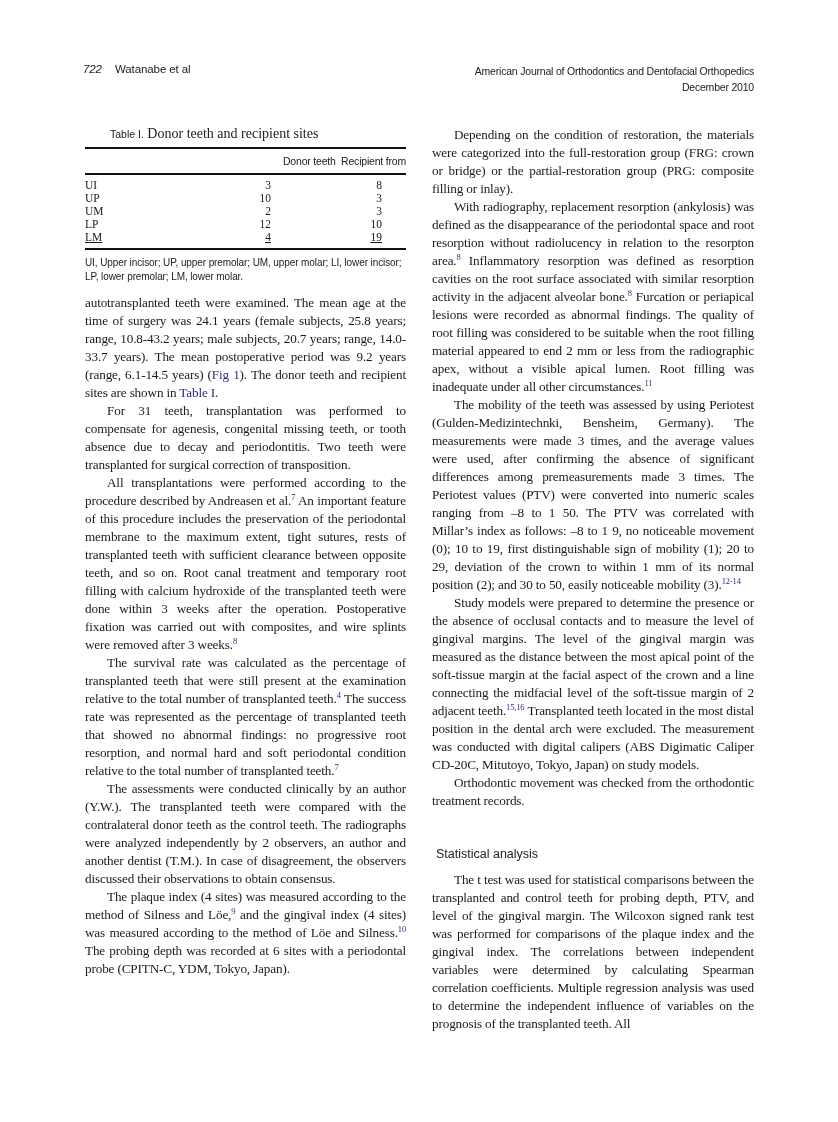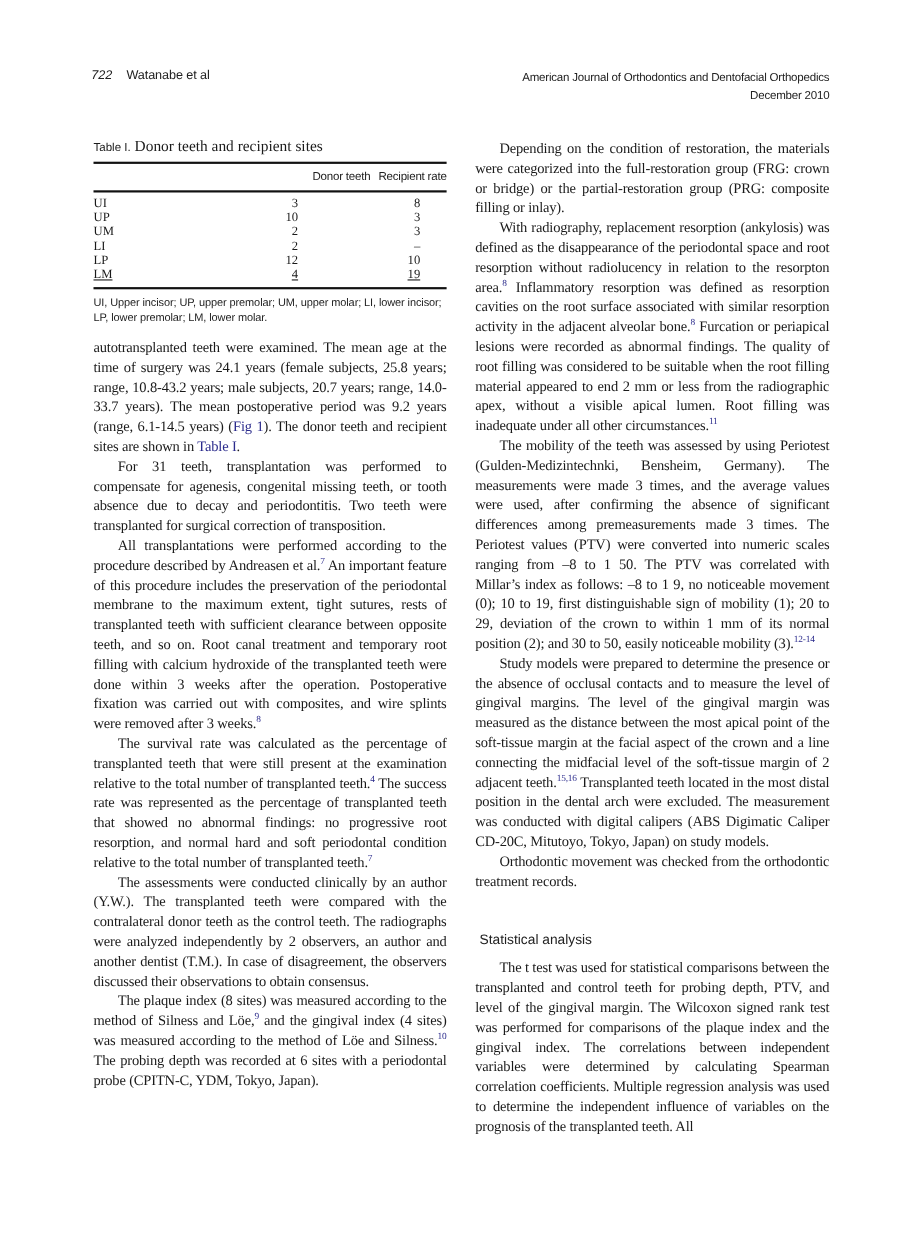--- a/index.html
+++ b/index.html
@@ -17,21 +17,21 @@
     position: absolute; right: 84px; top: 63px; text-align: right;
     font-family: "Liberation Sans", "DejaVu Sans", sans-serif; font-size: 10.5px; color: #222;
     line-height: 16px; letter-spacing: -0.2px;
   }
   .col { position: absolute; top: 126px; width: 321px; }
   .col-left { left: 85px; }
   .col-right { left: 432px; width: 322px; }
 
   
   .table-title { font-size: 14px; margin: 0 0 5px 0; white-space: nowrap; }
-  .table-title .lbl { font-family: "Liberation Sans", "DejaVu Sans", sans-serif; font-size: 10.5px; }
+  .table-title .lbl { font-family: "Liberation Sans", "DejaVu Sans", sans-serif; font-size: 10.5px; margin-left: 25px; }
   .rule-thick { border-top: 2px solid #111; }
   table.data { width: 100%; border-collapse: collapse; }
   table.data th {
     font-family: "Liberation Sans", "DejaVu Sans", sans-serif; font-weight: normal;
     font-size: 10.5px; padding: 6px 0 6px 0; color: #222; letter-spacing: -0.2px;
   }
   table.data td { font-size: 11.5px; line-height: 13px; padding: 0; }
   table.data td.c1 { width: 90px; text-align: left; }
   table.data td.c2 { width: 96px; text-align: right; padding-right: 0; }
   table.data td.c3 { text-align: right; padding-right: 24px; }
@@ -72,46 +72,41 @@
   <div class="table-title">
     <span class="lbl">Table I.</span>
     <span>Donor teeth and recipient sites</span>
   </div>
   <div class="rule-thick"></div>
   <table class="data">
     <thead>
       <tr>
         <th class="th0" style="width:90px"></th>
         <th class="th1" colspan="1">Donor teeth</th>
-        <th class="th2">Recipient rate</th>
+        <th class="th2">Recipient from</th>
       </tr>
     </thead>
   </table>
   <div class="rule-thick"></div>
   <table class="data">
     <tbody>
       <tr class="first">
         <td class="c1">UI</td>
         <td class="c2">3</td>
         <td class="c3">8</td>
       </tr>
       <tr>
         <td class="c1">UP</td>
         <td class="c2">10</td>
         <td class="c3">3</td>
       </tr>
       <tr>
         <td class="c1">UM</td>
         <td class="c2">2</td>
         <td class="c3">3</td>
-      </tr>
-      <tr>
-        <td class="c1">LI</td>
-        <td class="c2">2</td>
-        <td class="c3">–</td>
       </tr>
       <tr>
         <td class="c1">LP</td>
         <td class="c2">12</td>
         <td class="c3">10</td>
       </tr>
       <tr class="last">
         <td class="c1">LM</td>
         <td class="c2">4</td>
         <td class="c3">19</td>
@@ -121,21 +116,21 @@
   <div class="rule-thick"></div>
   <div class="table-note">UI, Upper incisor; UP, upper premolar; UM, upper molar; LI, lower incisor; LP, lower premolar; LM, lower molar.</div>
 
   <div style="height:11px"></div>
 
   <p class="body"><span>autotransplanted teeth were examined. The mean age at the time of surgery was 24.1 years (female subjects, 25.8 years; range, 10.8-43.2 years; male subjects, 20.7 years; range, 14.0-33.7 years). The mean postoperative period was 9.2 years (range, 6.1-14.5 years) (</span><span class="link">Fig 1</span><span>). The donor teeth and recipient sites are shown in </span><span class="link">Table I</span><span>.</span></p>
   <p class="body indent">For 31 teeth, transplantation was performed to compensate for agenesis, congenital missing teeth, or tooth absence due to decay and periodontitis. Two teeth were transplanted for surgical correction of transposition.</p>
   <p class="body indent"><span>All transplantations were performed according to the procedure described by Andreasen et al.</span><sup>7</sup><span> An important feature of this procedure includes the preservation of the periodontal membrane to the maximum extent, tight sutures, rests of transplanted teeth with sufficient clearance between opposite teeth, and so on. Root canal treatment and temporary root filling with calcium hydroxide of the transplanted teeth were done within 3 weeks after the operation. Postoperative fixation was carried out with composites, and wire splints were removed after 3 weeks.</span><sup>8</sup></p>
   <p class="body indent"><span>The survival rate was calculated as the percentage of transplanted teeth that were still present at the examination relative to the total number of transplanted teeth.</span><sup>4</sup><span> The success rate was represented as the percentage of transplanted teeth that showed no abnormal findings: no progressive root resorption, and normal hard and soft periodontal condition relative to the total number of transplanted teeth.</span><sup>7</sup></p>
   <p class="body indent">The assessments were conducted clinically by an author (Y.W.). The transplanted teeth were compared with the contralateral donor teeth as the control teeth. The radiographs were analyzed independently by 2 observers, an author and another dentist (T.M.). In case of disagreement, the observers discussed their observations to obtain consensus.</p>
-  <p class="body indent"><span>The plaque index (8 sites) was measured according to the method of Silness and Löe,</span><sup>9</sup><span> and the gingival index (4 sites) was measured according to the method of Löe and Silness.</span><sup>10</sup><span> The probing depth was recorded at 6 sites with a periodontal probe (CPITN-C, YDM, Tokyo, Japan).</span></p>
+  <p class="body indent"><span>The plaque index (4 sites) was measured according to the method of Silness and Löe,</span><sup>9</sup><span> and the gingival index (4 sites) was measured according to the method of Löe and Silness.</span><sup>10</sup><span> The probing depth was recorded at 6 sites with a periodontal probe (CPITN-C, YDM, Tokyo, Japan).</span></p>
 </div>
 
 <div class="col col-right">
   <p class="body indent">Depending on the condition of restoration, the materials were categorized into the full-restoration group (FRG: crown or bridge) or the partial-restoration group (PRG: composite filling or inlay).</p>
   <p class="body indent"><span>With radiography, replacement resorption (ankylosis) was defined as the disappearance of the periodontal space and root resorption without radiolucency in relation to the resorpton area.</span><sup>8</sup><span> Inflammatory resorption was defined as resorption cavities on the root surface associated with similar resorption activity in the adjacent alveolar bone.</span><sup>8</sup><span> Furcation or periapical lesions were recorded as abnormal findings. The quality of root filling was considered to be suitable when the root filling material appeared to end 2 mm or less from the radiographic apex, without a visible apical lumen. Root filling was inadequate under all other circumstances.</span><sup>11</sup></p>
   <p class="body indent"><span>The mobility of the teeth was assessed by using Periotest (Gulden-Medizintechnki, Bensheim, Germany). The measurements were made 3 times, and the average values were used, after confirming the absence of significant differences among premeasurements made 3 times. The Periotest values (PTV) were converted into numeric scales ranging from –8 to 1 50. The PTV was correlated with Millar’s index as follows: –8 to 1 9, no noticeable movement (0); 10 to 19, first distinguishable sign of mobility (1); 20 to 29, deviation of the crown to within 1 mm of its normal position (2); and 30 to 50, easily noticeable mobility (3).</span><sup>12-14</sup></p>
   <p class="body indent"><span>Study models were prepared to determine the presence or the absence of occlusal contacts and to measure the level of gingival margins. The level of the gingival margin was measured as the distance between the most apical point of the soft-tissue margin at the facial aspect of the crown and a line connecting the midfacial level of the soft-tissue margin of 2 adjacent teeth.</span><sup>15,16</sup><span> Transplanted teeth located in the most distal position in the dental arch were excluded. The measurement was conducted with digital calipers (ABS Digimatic Caliper CD-20C, Mitutoyo, Tokyo, Japan) on study models.</span></p>
   <p class="body indent">Orthodontic movement was checked from the orthodontic treatment records.</p>
   <div class="section-head">Statistical analysis</div>
   <p class="body indent">The t test was used for statistical comparisons between the transplanted and control teeth for probing depth, PTV, and level of the gingival margin. The Wilcoxon signed rank test was performed for comparisons of the plaque index and the gingival index. The correlations between independent variables were determined by calculating Spearman correlation coefficients. Multiple regression analysis was used to determine the independent influence of variables on the prognosis of the transplanted teeth. All</p>

